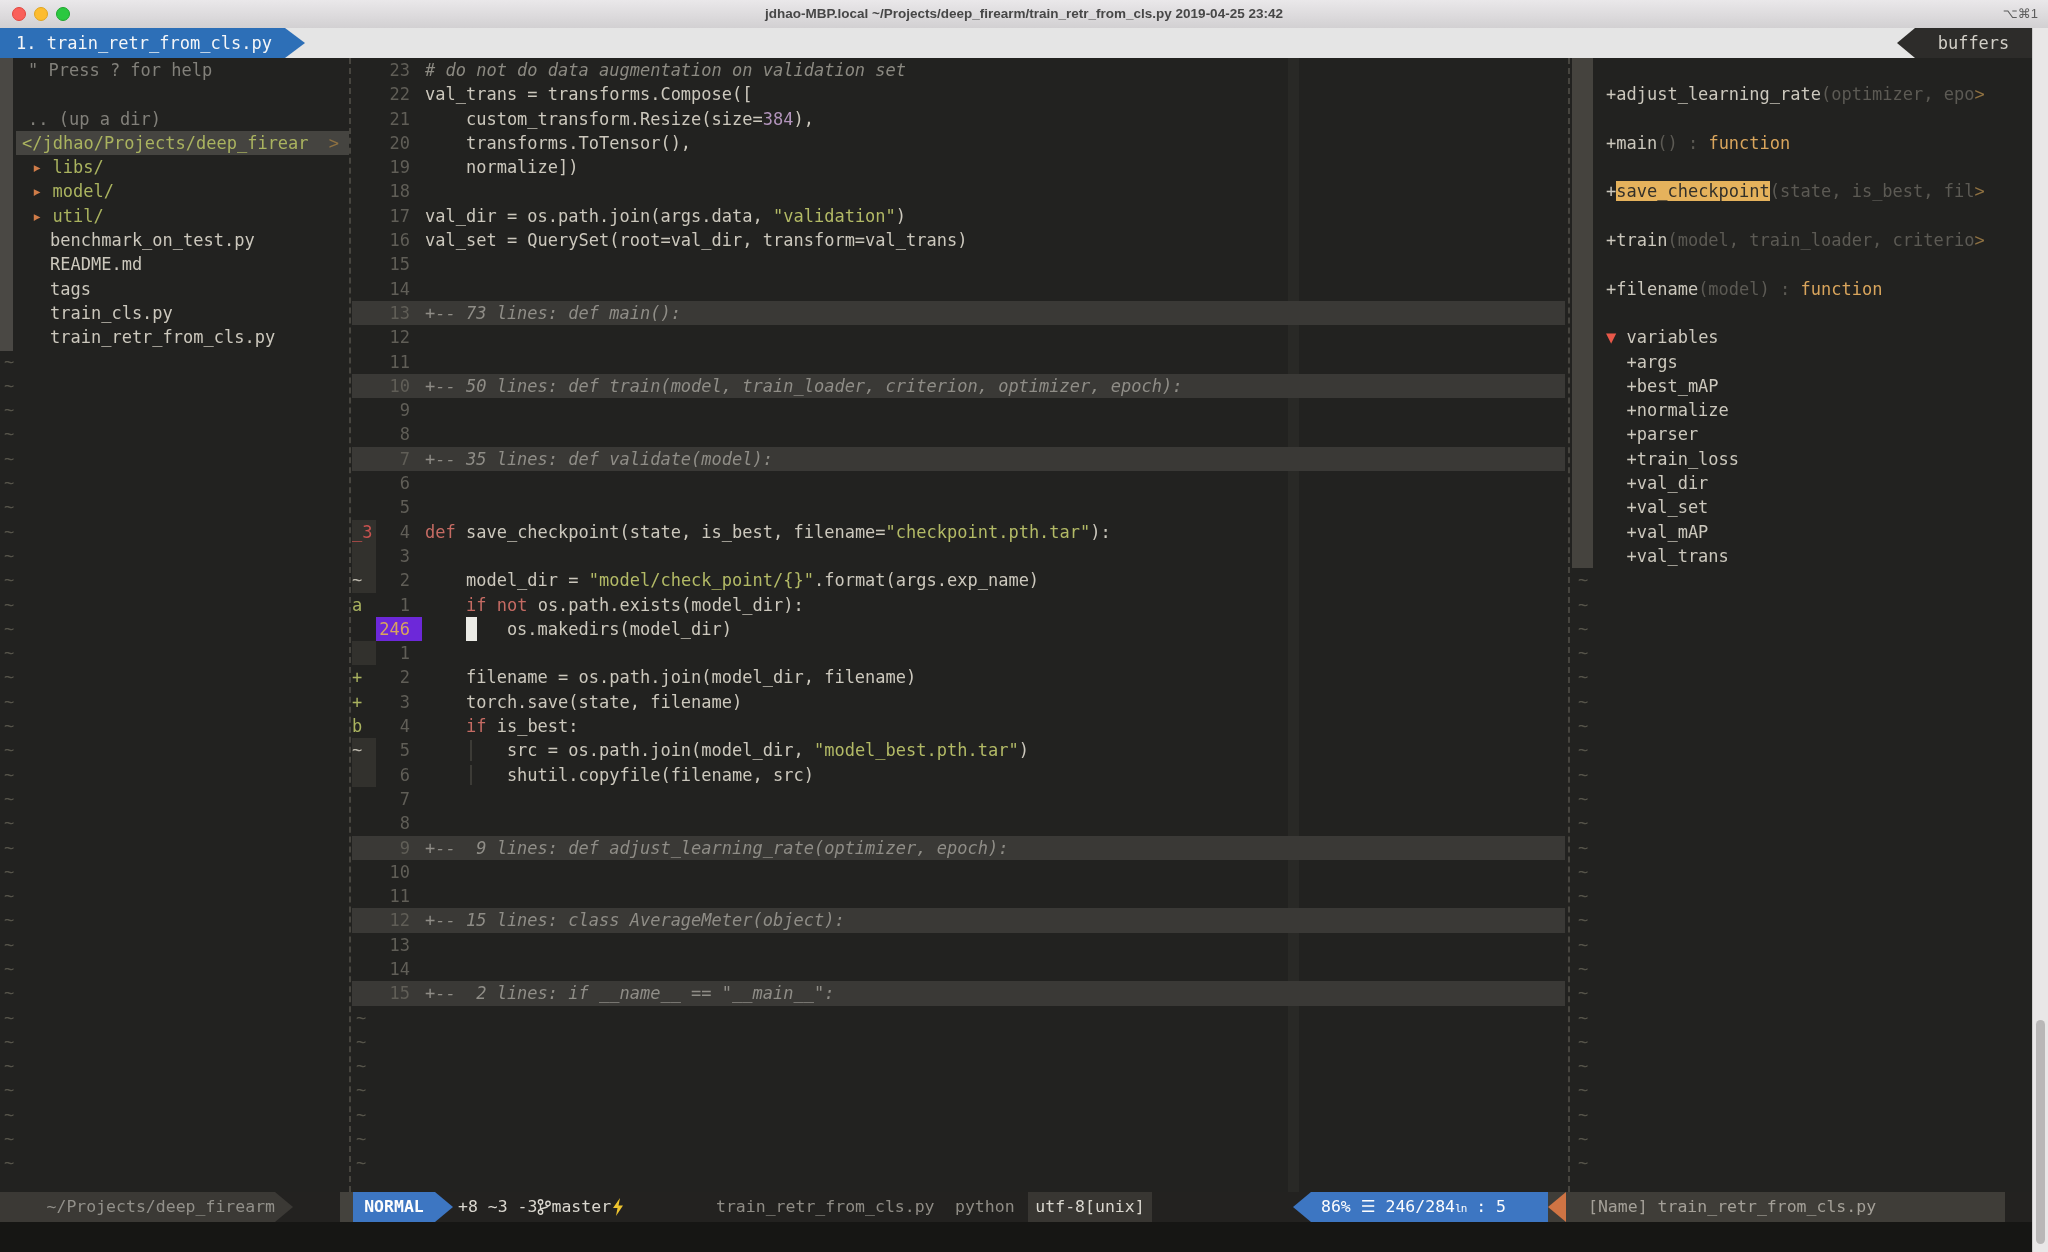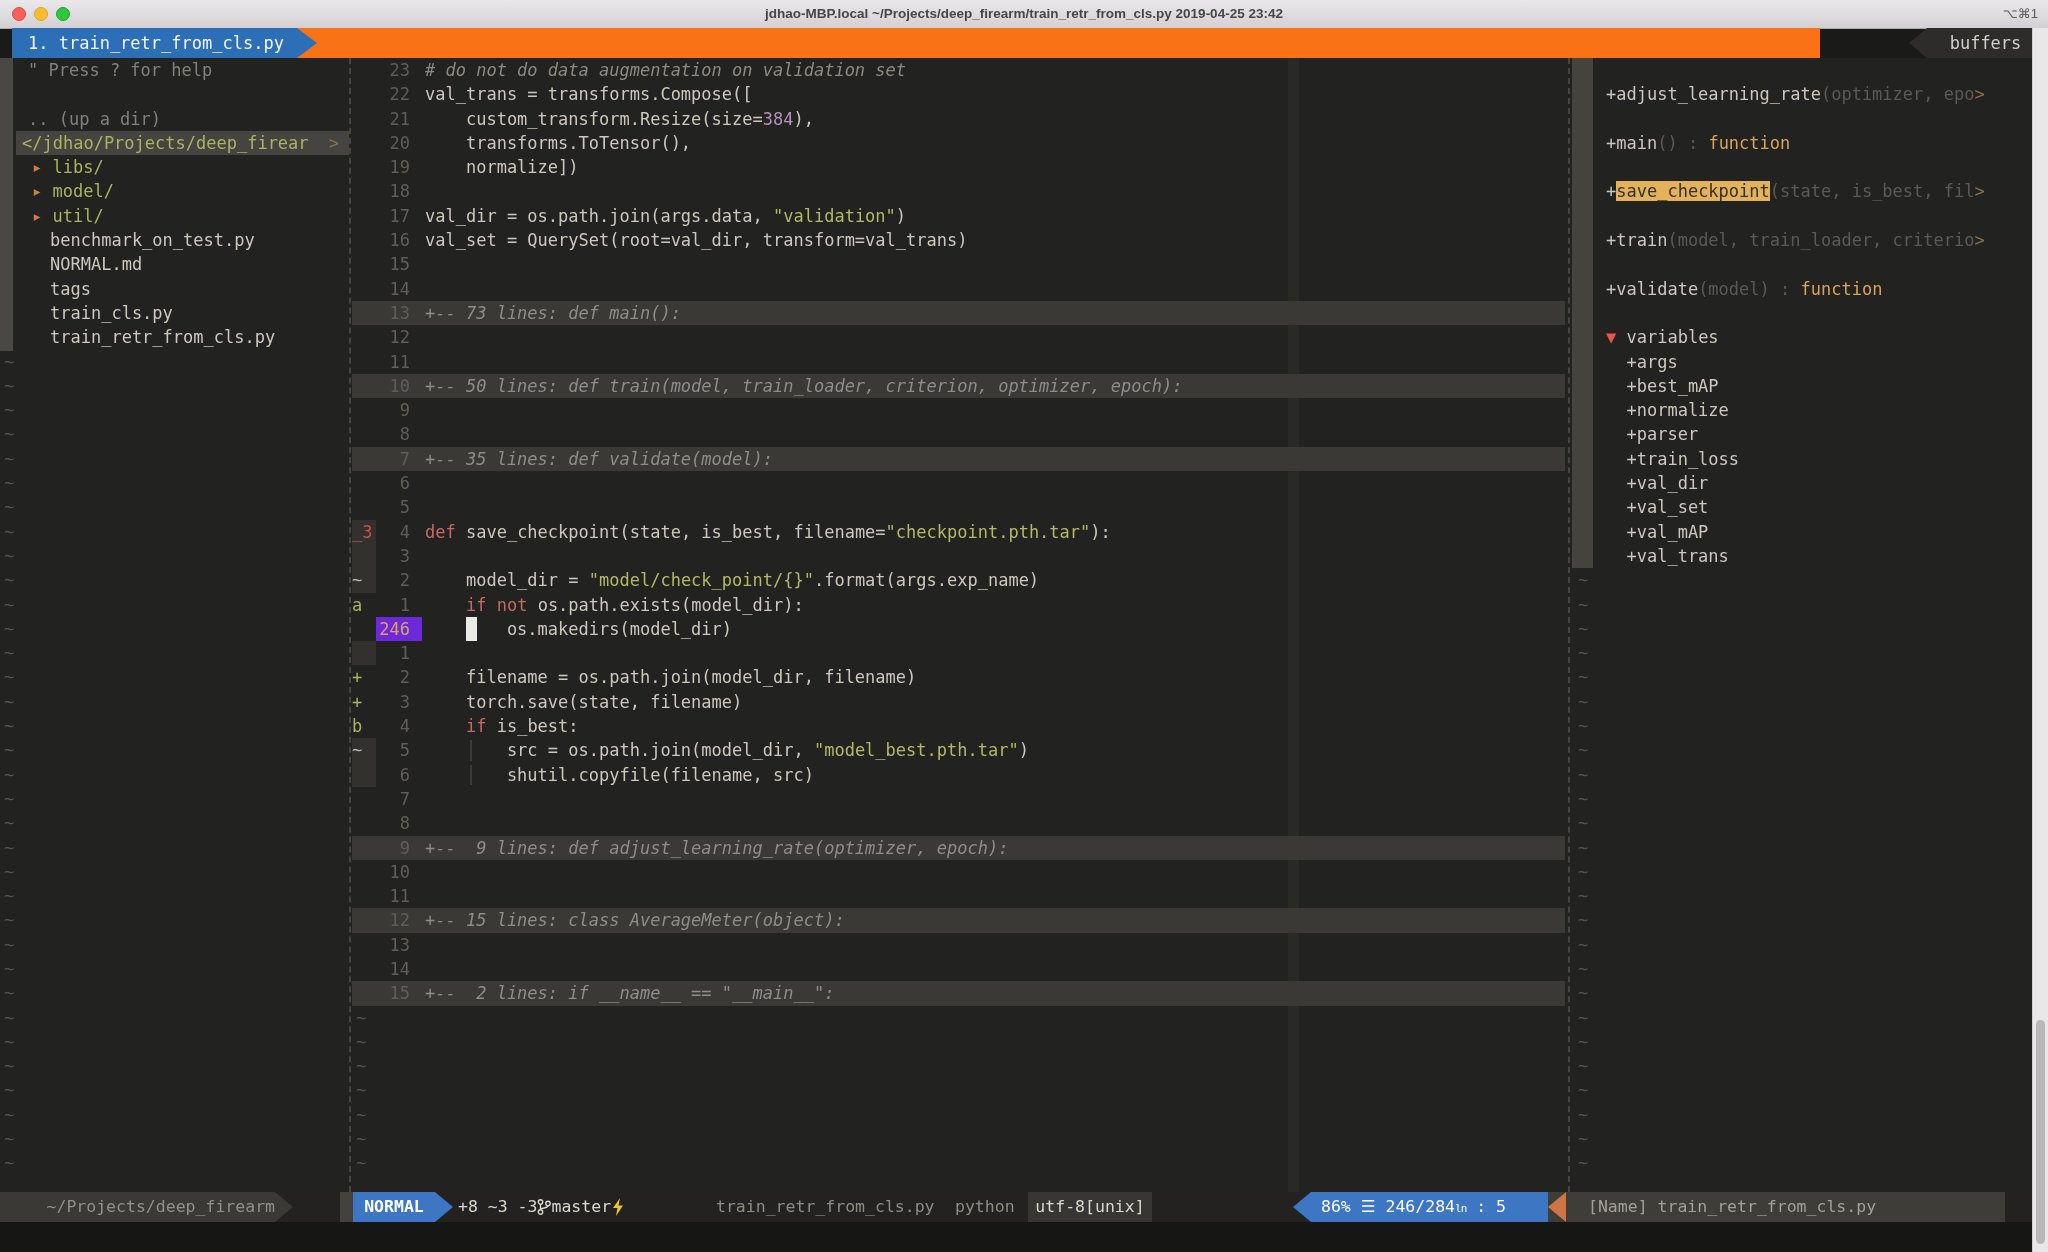--- a/index.html
+++ b/index.html
@@ -12,21 +12,21 @@
     font-family:"Liberation Sans",sans-serif;}
   .lights{position:absolute;left:12px;top:7px;display:flex;gap:8px;}
   .light{width:14px;height:14px;border-radius:50%;}
   .light.red{background:#f9605a;border:1px solid #e2463f;box-sizing:border-box;}
   .light.yellow{background:#fdbc2f;border:1px solid #e0a520;box-sizing:border-box;}
   .light.green{background:#2bc840;border:1px solid #1fa52e;box-sizing:border-box;}
   .title{position:absolute;left:0;right:0;top:0;height:28px;line-height:28px;text-align:center;
     font-size:13.5px;font-weight:bold;color:#474747;}
   .shortcut{position:absolute;right:10px;top:0;height:28px;line-height:28px;font-size:13px;color:#5c5c5c;}
   
-  .tabline{position:absolute;left:12px;top:28px;width:1808px;height:30px;background:#f97316;}
+  .tabline{position:absolute;left:0;top:28px;width:2048px;height:30px;background:#e5e5e5;}
   .tab{position:absolute;left:0;top:0;height:30px;width:285px;background:#2d6fb7;color:#f4f6f8;
     font-size:17px;line-height:30px;padding-left:16px;box-sizing:border-box;}
   .tab-arrow{position:absolute;left:285px;top:0;width:0;height:0;
     border-top:15px solid transparent;border-bottom:15px solid transparent;border-left:20px solid #2d6fb7;}
   .bufseg{position:absolute;left:1915px;top:0;width:117px;height:30px;background:#2d2c2a;color:#d2cfc7;
     font-size:17px;line-height:30px;text-align:center;}
   .buf-arrow{position:absolute;left:1897px;top:0;width:0;height:0;
     border-top:15px solid transparent;border-bottom:15px solid transparent;border-right:18px solid #2d2c2a;}
   
   .main{position:absolute;left:0;top:58px;width:2048px;height:1134px;background:#222220;font-size:17px;}
@@ -133,21 +133,21 @@
 
   <div class="win nerdtree" id="nerdtree">
       <div class="row" style="padding-left: 28px;"><span class="dim">" Press ? for help</span></div>
       <div class="row" style="padding-left: 28px;"></div>
       <div class="row" style="padding-left: 28px;"><span class="dim">.. (up a dir)</span></div>
       <div class="row rootrow" style="padding-left: 6px;"><span class="rootname">&lt;/jdhao/Projects/deep_firear</span><span class="roottrunc">&gt;</span></div>
       <div class="row" style="padding-left: 32px;"><span class="arrow">▸ </span><span class="dirname">libs/</span></div>
       <div class="row" style="padding-left: 32px;"><span class="arrow">▸ </span><span class="dirname">model/</span></div>
       <div class="row" style="padding-left: 32px;"><span class="arrow">▸ </span><span class="dirname">util/</span></div>
       <div class="row" style="padding-left: 50px;"><span class="file">benchmark_on_test.py</span></div>
-      <div class="row" style="padding-left: 50px;"><span class="file">NORMAL.md</span></div>
+      <div class="row" style="padding-left: 50px;"><span class="file">README.md</span></div>
       <div class="row" style="padding-left: 50px;"><span class="file">tags</span></div>
       <div class="row" style="padding-left: 50px;"><span class="file">train_cls.py</span></div>
       <div class="row" style="padding-left: 50px;"><span class="file">train_retr_from_cls.py</span></div>
       <div class="row tilderow"><span class="tilde">~</span></div>
       <div class="row tilderow"><span class="tilde">~</span></div>
       <div class="row tilderow"><span class="tilde">~</span></div>
       <div class="row tilderow"><span class="tilde">~</span></div>
       <div class="row tilderow"><span class="tilde">~</span></div>
       <div class="row tilderow"><span class="tilde">~</span></div>
       <div class="row tilderow"><span class="tilde">~</span></div>
@@ -239,21 +239,21 @@
   <div class="win tagbar" id="tagbar">
       <div class="row"></div>
       <div class="row"><span class="t">+adjust_learning_rate</span><span class="sig">(optimizer, epo</span><span class="trunc">&gt;</span></div>
       <div class="row"></div>
       <div class="row"><span class="t">+main</span><span class="sig">()</span><span class="sig"> : </span><span class="kind">function</span></div>
       <div class="row"></div>
       <div class="row"><span class="t">+</span><span class="hl">save_checkpoint</span><span class="sig">(state, is_best, fil</span><span class="trunc">&gt;</span></div>
       <div class="row"></div>
       <div class="row"><span class="t">+train</span><span class="sig">(model, train_loader, criterio</span><span class="trunc">&gt;</span></div>
       <div class="row"></div>
-      <div class="row"><span class="t">+validate</span><span class="sig">(model)</span><span class="sig"> : </span><span class="kind">function</span></div>
+      <div class="row"><span class="t">+filename</span><span class="sig">(model)</span><span class="sig"> : </span><span class="kind">function</span></div>
       <div class="row"></div>
       <div class="row"><span class="tri">▼</span><span class="t"> variables</span></div>
       <div class="row"><span class="t">  +args</span></div>
       <div class="row"><span class="t">  +best_mAP</span></div>
       <div class="row"><span class="t">  +normalize</span></div>
       <div class="row"><span class="t">  +parser</span></div>
       <div class="row"><span class="t">  +train_loss</span></div>
       <div class="row"><span class="t">  +val_dir</span></div>
       <div class="row"><span class="t">  +val_set</span></div>
       <div class="row"><span class="t">  +val_mAP</span></div>

